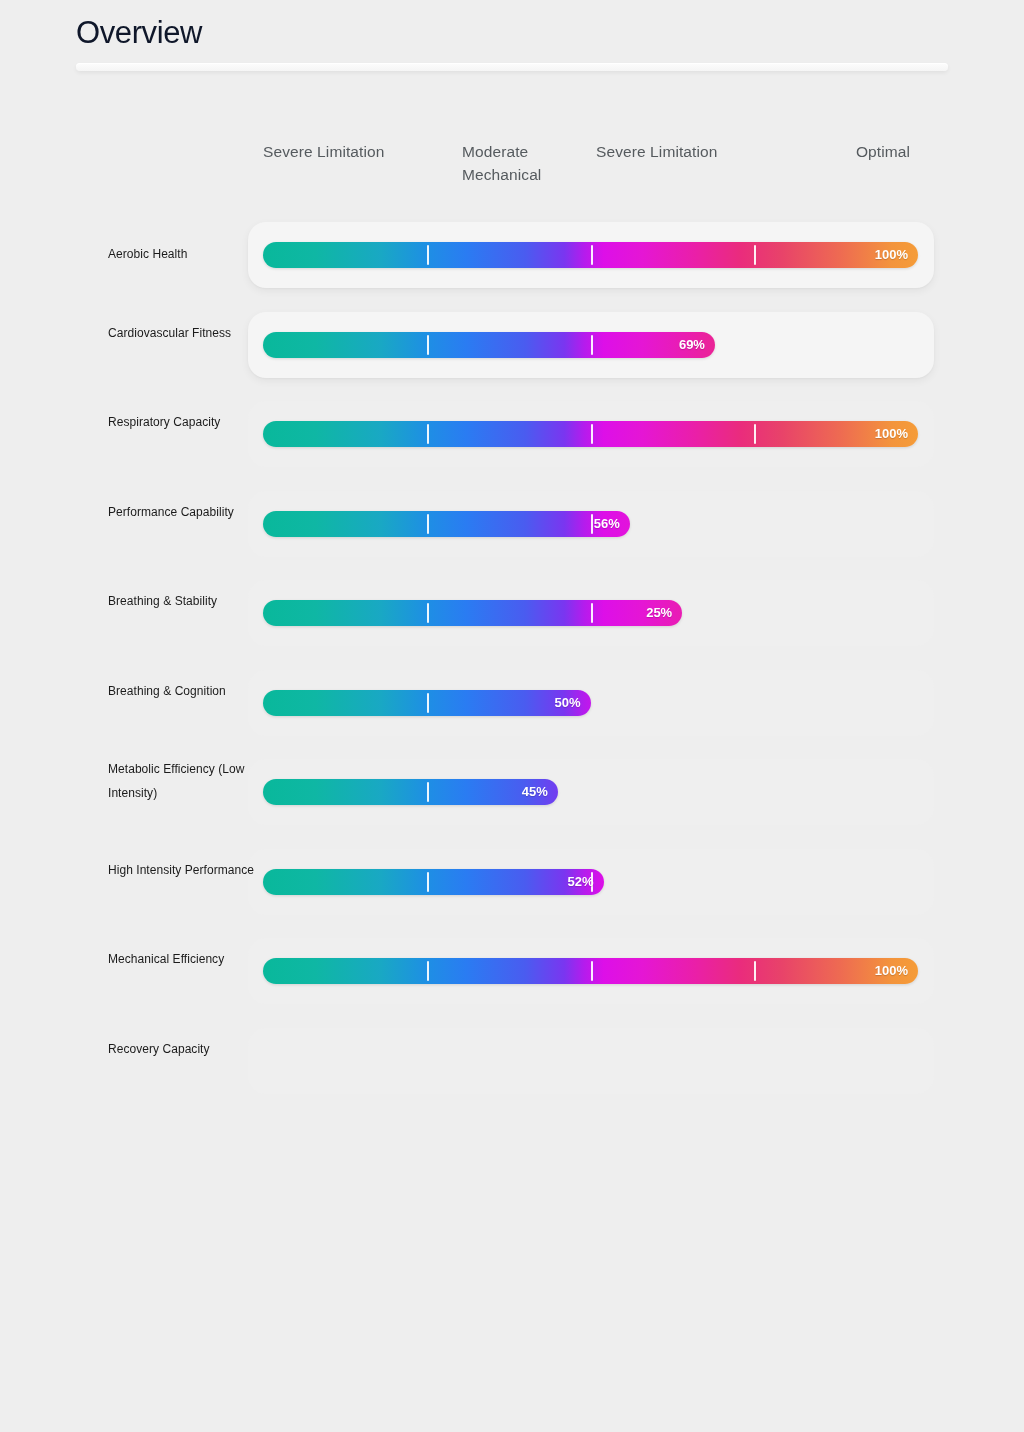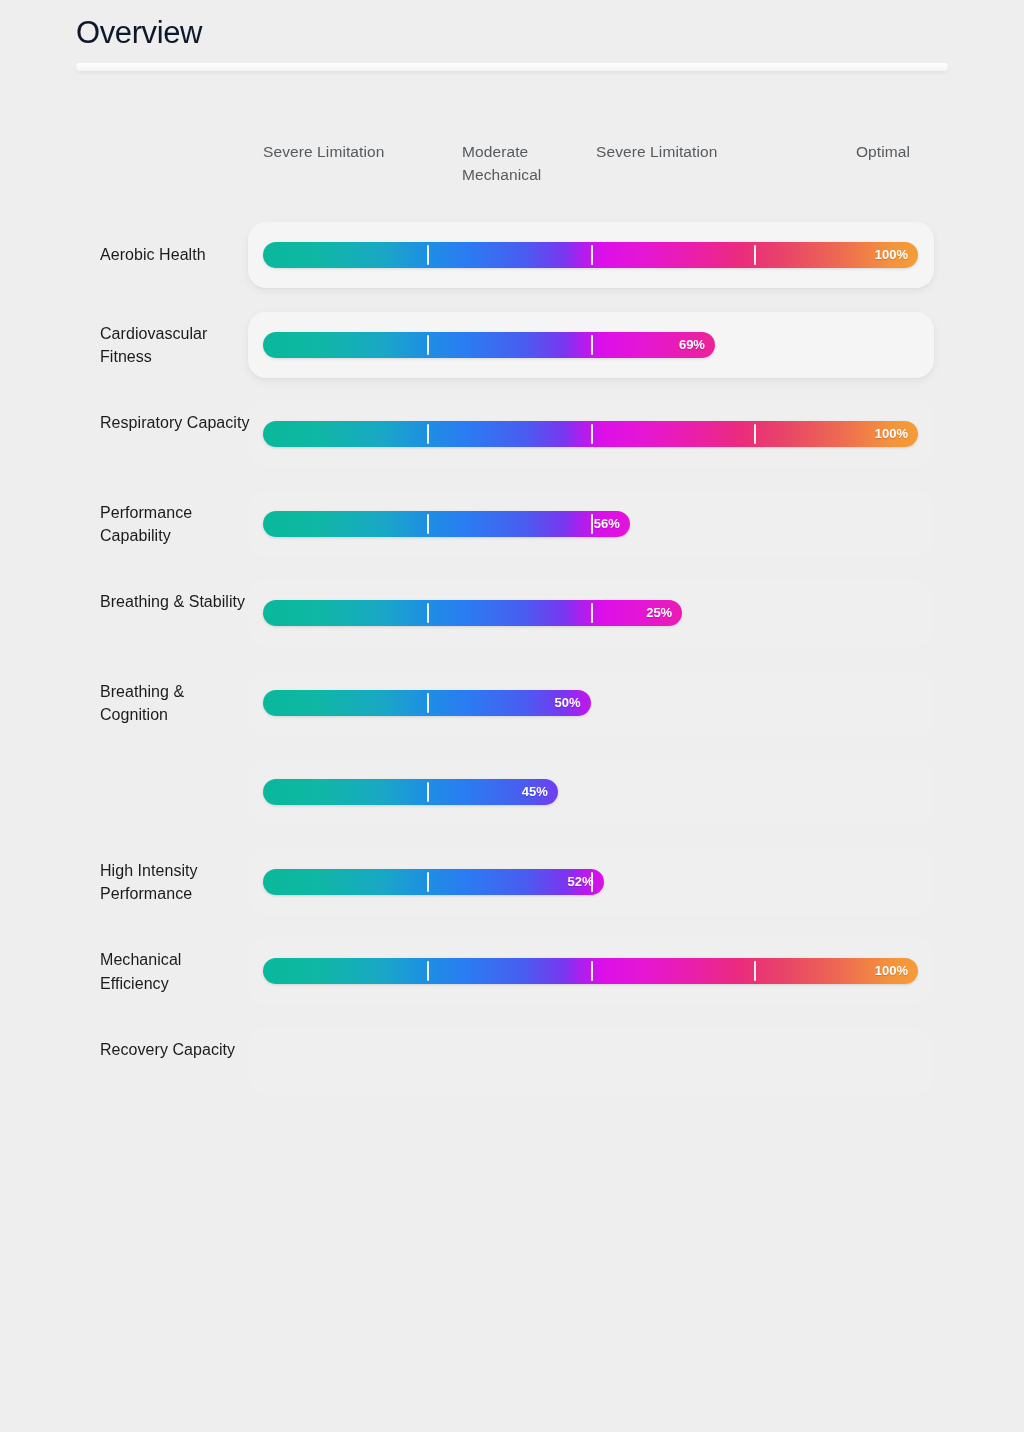--- a/index.html
+++ b/index.html
@@ -79,23 +79,23 @@
   .row-card.card-strong {
     background: #f5f5f5;
     box-shadow: 0 3px 8px rgba(0,0,0,0.055), 0 1px 2px rgba(0,0,0,0.03);
   }
   .row-card.card-faint {
     background: #efefef;
   }
 
   .row-label {
     position: absolute;
-    left: 100px;
+    left: 108px;
     width: 150px;
-    font-size: 16px;
+    font-size: 12px;
     color: #1b1b1b;
     line-height: 23.5px;
     letter-spacing: 0.05px;
   }
   .row-label.lines-1 { top: 21px; }
   .row-label.lines-2 { top: 10px; }
   .row-label.lines-3 { top: -1px; }
 
   
   .bar-track {
@@ -244,20 +244,21 @@
       <div class="bar-track">
         <div class="bar-fill" style="width: 327.5px;">
           <div class="bar-grad"></div>
           <div class="tick" style="left: 163.75px;"></div>
           <div class="bar-value">50%</div>
         </div>
       </div>
     </div>
     <div class="metric-row">
       <div class="row-card card-faint"></div>
+      <div class="row-label lines-3">Metabolic Efficiency (Low Intensity)</div>
       <div class="bar-track">
         <div class="bar-fill" style="width: 294.75px;">
           <div class="bar-grad"></div>
           <div class="tick" style="left: 163.75px;"></div>
           <div class="bar-value">45%</div>
         </div>
       </div>
     </div>
     <div class="metric-row">
       <div class="row-card card-faint"></div>

